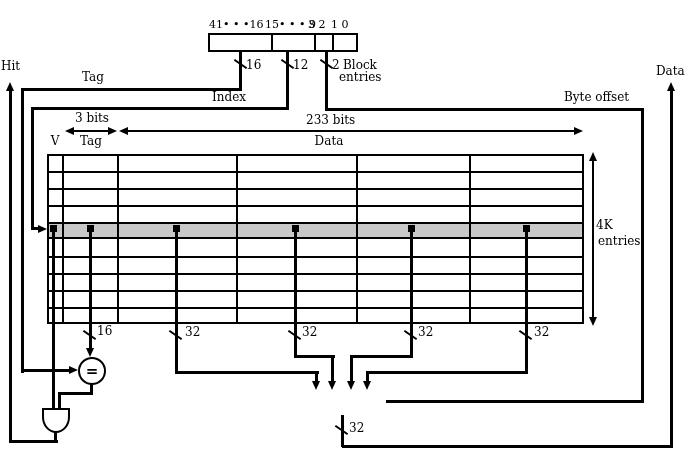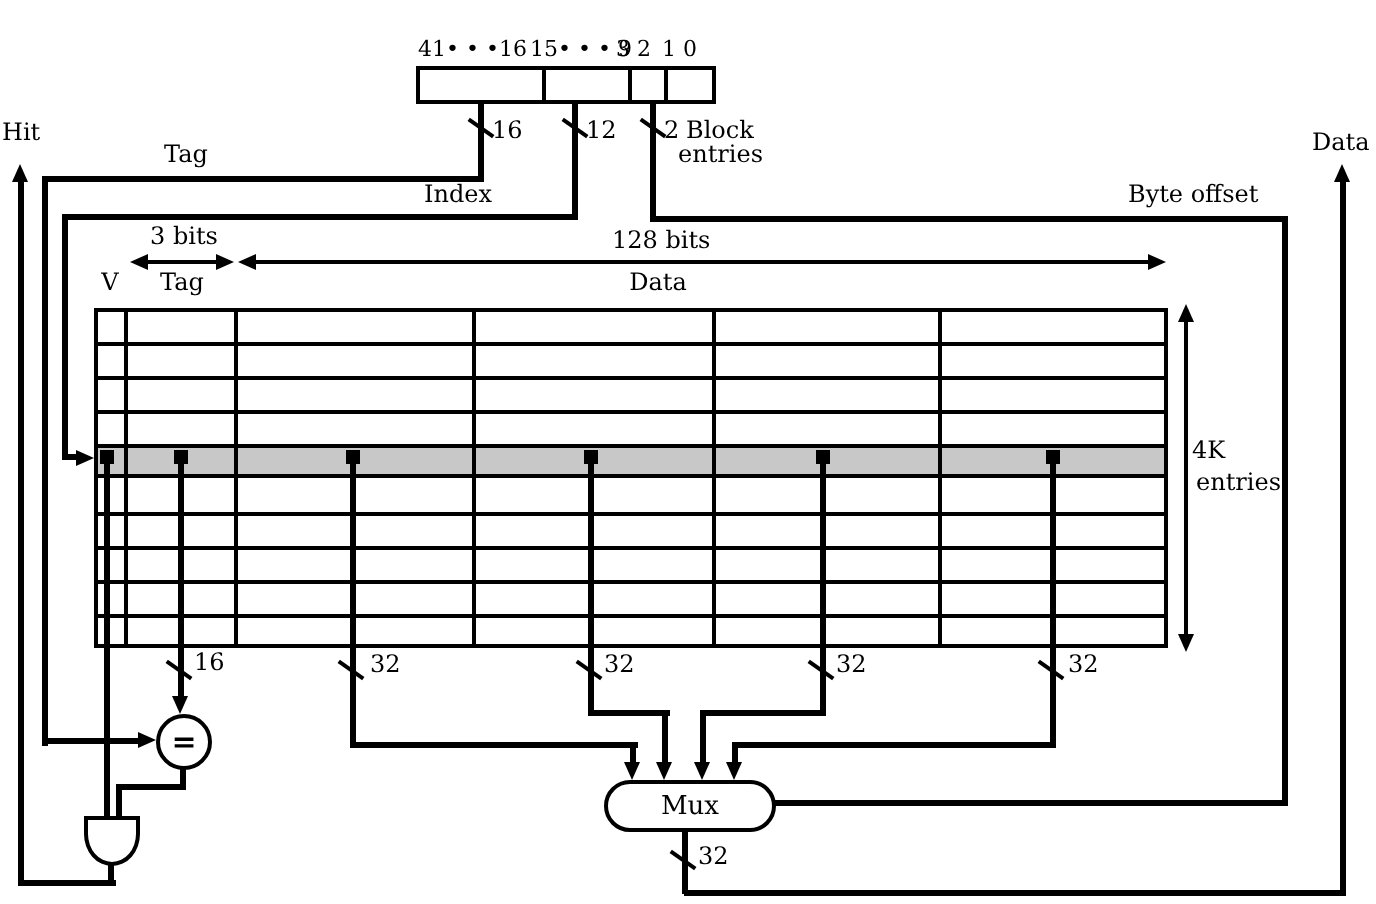--- a/index.html
+++ b/index.html
@@ -68,21 +68,21 @@
 
   <div class="t" style="left:656px;top:65px">Data</div>
   <div class="au" style="left:667px;top:82px"></div>
   <div class="l" style="left:670px;top:90px;width:3px;height:358px"></div>
   <div class="l" style="left:342px;top:445px;width:331px;height:3px"></div>
 
   <div class="t ctr" style="left:68px;top:112px;width:48px">3 bits</div>
   <div class="al" style="left:65px;top:127px"></div>
   <div class="l" style="left:72px;top:130px;width:38px;height:2px"></div>
   <div class="ar" style="left:108px;top:127px"></div>
-  <div class="t" style="left:306px;top:114px">128 bits</div>
+  <div class="t" style="left:306px;top:114px">233 bits</div>
   <div class="al" style="left:119px;top:127px"></div>
   <div class="l" style="left:126px;top:130px;width:450px;height:2px"></div>
   <div class="ar" style="left:574px;top:127px"></div>
 
   <div class="t ctr" style="left:44px;top:135px;width:22px">V</div>
   <div class="t ctr" style="left:75px;top:135px;width:32px">Tag</div>
   <div class="t ctr" style="left:297px;top:135px;width:64px">Data</div>
 
   <div class="l" style="left:48px;top:222px;width:535px;height:17px;background:#c8c8c8"></div>
   <div class="box" style="left:47px;top:154px;width:537px;height:170px"></div>
@@ -152,18 +152,17 @@
   <div class="ar" style="left:69px;top:366px"></div>
 
   <div class="shape" style="left:78px;top:357px;width:28px;height:28px;border-radius:50%;font:bold 15px 'DejaVu Serif',serif">=</div>
   <div class="l" style="left:90px;top:384px;width:3px;height:11px"></div>
   <div class="l" style="left:58px;top:392px;width:35px;height:3px"></div>
   <div class="l" style="left:58px;top:392px;width:3px;height:17px"></div>
 
   <div class="shape" style="left:42px;top:408px;width:28px;height:25px;border-radius:0 0 14px 14px / 0 0 16px 16px"></div>
   <div class="l" style="left:54px;top:431px;width:3px;height:11px"></div>
 
-  <div class="shape" style="left:302px;top:390px;width:86px;height:26px;border-radius:13px;font:13px 'DejaVu Serif',serif">Mux</div>
   <div class="l" style="left:341px;top:415px;width:3px;height:32px"></div>
   <div class="tick" style="left:334px;top:429px"></div>
   <div class="t" style="left:349px;top:422px">32</div>
 
 </div>
 
 </body></html>

